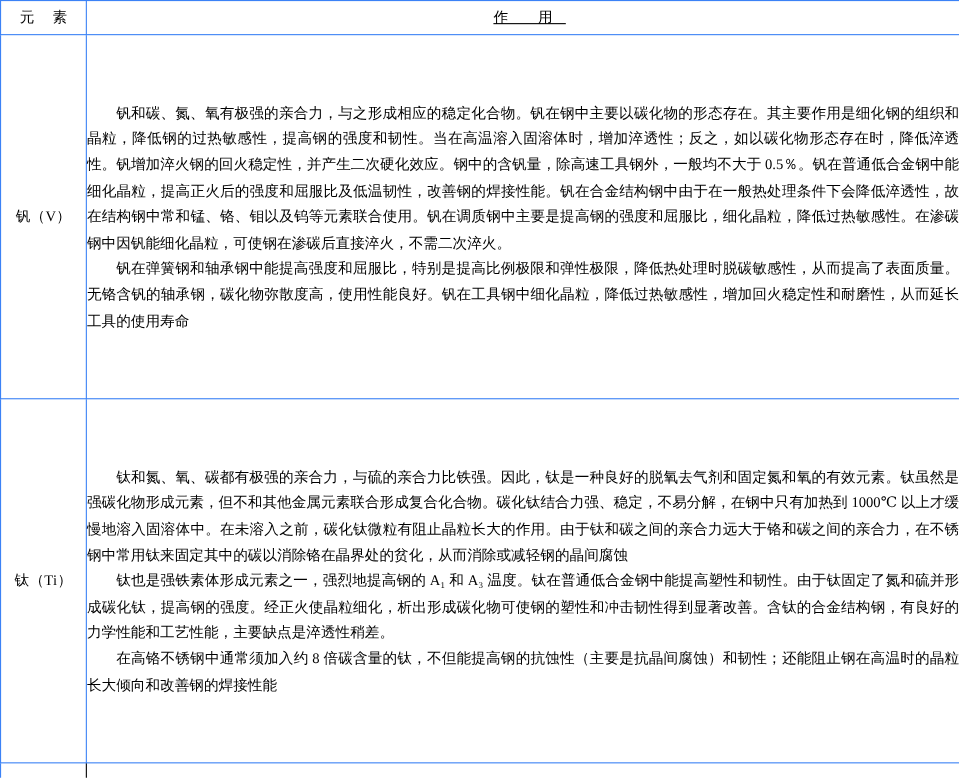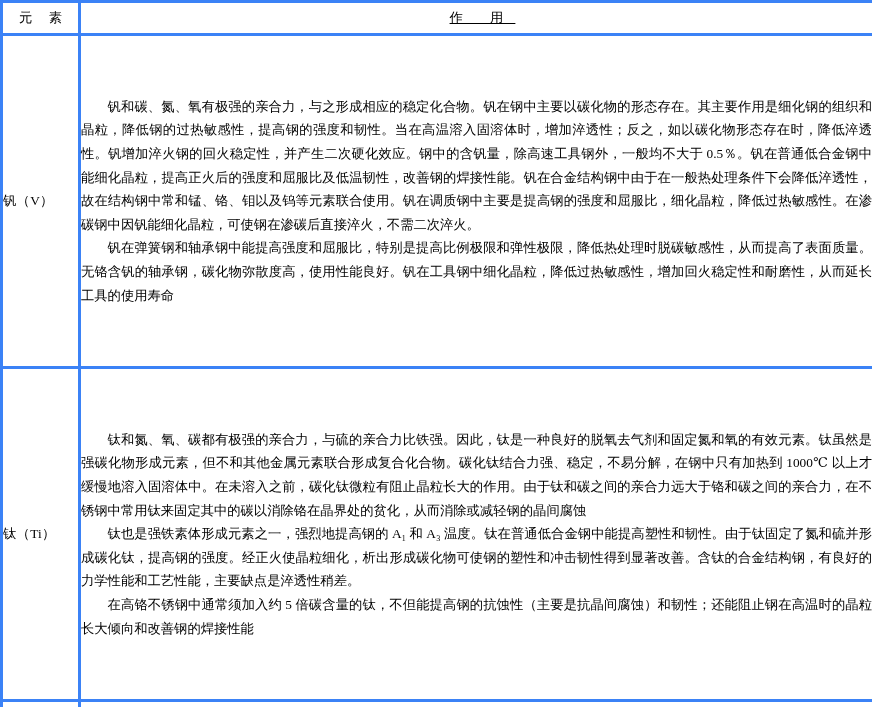--- a/index.html
+++ b/index.html
@@ -24,41 +24,42 @@
     width: 872px;
     border-collapse: collapse;
     table-layout: fixed;
     font-size: 13.3px;
   }
   table.element-table col.col-element { width: 78px; }
   table.element-table col.col-effect  { width: 794px; }
 
   table.element-table th,
   table.element-table td {
-    border: 3px solid #3b82f6;
+    border: 1px solid #3b82f6;
     vertical-align: middle;
     padding: 0;
   }
   
   table.element-table {
     border-top: 1px solid #000;
     border-bottom: 1px solid #000;
   }
 
   thead th {
     text-align: center;
     font-weight: normal;
     height: 30px;
     line-height: 30px;
     letter-spacing: 0.18em;
   }
   thead th.hdr-element { letter-spacing: 0.5em; text-indent: 0.5em; }
   thead th.hdr-effect  { letter-spacing: 0.9em; text-indent: 0.9em; text-decoration: underline; }
 
   td.cell-element {
+    text-align: center;
     vertical-align: middle;
     font-size: 13.3px;
     letter-spacing: 0.02em;
   }
   td.cell-effect {
     padding: 7px 16px 9px 14px;
     vertical-align: top;
     line-height: 1.78;
     text-align: justify;
     text-justify: inter-ideograph;
@@ -95,21 +96,21 @@
         <td class="cell-effect">
           <p>钒和碳、氮、氧有极强的亲合力，与之形成相应的稳定化合物。钒在钢中主要以碳化物的形态存在。其主要作用是细化钢的组织和晶粒，降低钢的过热敏感性，提高钢的强度和韧性。当在高温溶入固溶体时，增加淬透性；反之，如以碳化物形态存在时，降低淬透性。钒增加淬火钢的回火稳定性，并产生二次硬化效应。钢中的含钒量，除高速工具钢外，一般均不大于 0.5％。钒在普通低合金钢中能细化晶粒，提高正火后的强度和屈服比及低温韧性，改善钢的焊接性能。钒在合金结构钢中由于在一般热处理条件下会降低淬透性，故在结构钢中常和锰、铬、钼以及钨等元素联合使用。钒在调质钢中主要是提高钢的强度和屈服比，细化晶粒，降低过热敏感性。在渗碳钢中因钒能细化晶粒，可使钢在渗碳后直接淬火，不需二次淬火。</p>
           <p>钒在弹簧钢和轴承钢中能提高强度和屈服比，特别是提高比例极限和弹性极限，降低热处理时脱碳敏感性，从而提高了表面质量。无铬含钒的轴承钢，碳化物弥散度高，使用性能良好。钒在工具钢中细化晶粒，降低过热敏感性，增加回火稳定性和耐磨性，从而延长工具的使用寿命</p>
         </td>
       </tr>
       <tr class="row-titanium">
         <td class="cell-element">钛（Ti）</td>
         <td class="cell-effect">
           <p>钛和氮、氧、碳都有极强的亲合力，与硫的亲合力比铁强。因此，钛是一种良好的脱氧去气剂和固定氮和氧的有效元素。钛虽然是强碳化物形成元素，但不和其他金属元素联合形成复合化合物。碳化钛结合力强、稳定，不易分解，在钢中只有加热到 1000℃ 以上才缓慢地溶入固溶体中。在未溶入之前，碳化钛微粒有阻止晶粒长大的作用。由于钛和碳之间的亲合力远大于铬和碳之间的亲合力，在不锈钢中常用钛来固定其中的碳以消除铬在晶界处的贫化，从而消除或减轻钢的晶间腐蚀</p>
           <p>钛也是强铁素体形成元素之一，强烈地提高钢的 A₁ 和 A₃ 温度。钛在普通低合金钢中能提高塑性和韧性。由于钛固定了氮和硫并形成碳化钛，提高钢的强度。经正火使晶粒细化，析出形成碳化物可使钢的塑性和冲击韧性得到显著改善。含钛的合金结构钢，有良好的力学性能和工艺性能，主要缺点是淬透性稍差。</p>
-          <p>在高铬不锈钢中通常须加入约 5 倍碳含量的钛，不但能提高钢的抗蚀性（主要是抗晶间腐蚀）和韧性；还能阻止钢在高温时的晶粒长大倾向和改善钢的焊接性能</p>
+          <p>在高铬不锈钢中通常须加入约 8 倍碳含量的钛，不但能提高钢的抗蚀性（主要是抗晶间腐蚀）和韧性；还能阻止钢在高温时的晶粒长大倾向和改善钢的焊接性能</p>
         </td>
       </tr>
       <tr class="row-tail">
         <td class="cell-element"></td>
         <td class="cell-effect"></td>
       </tr>
     </tbody>
   </table>
 </div>
 

